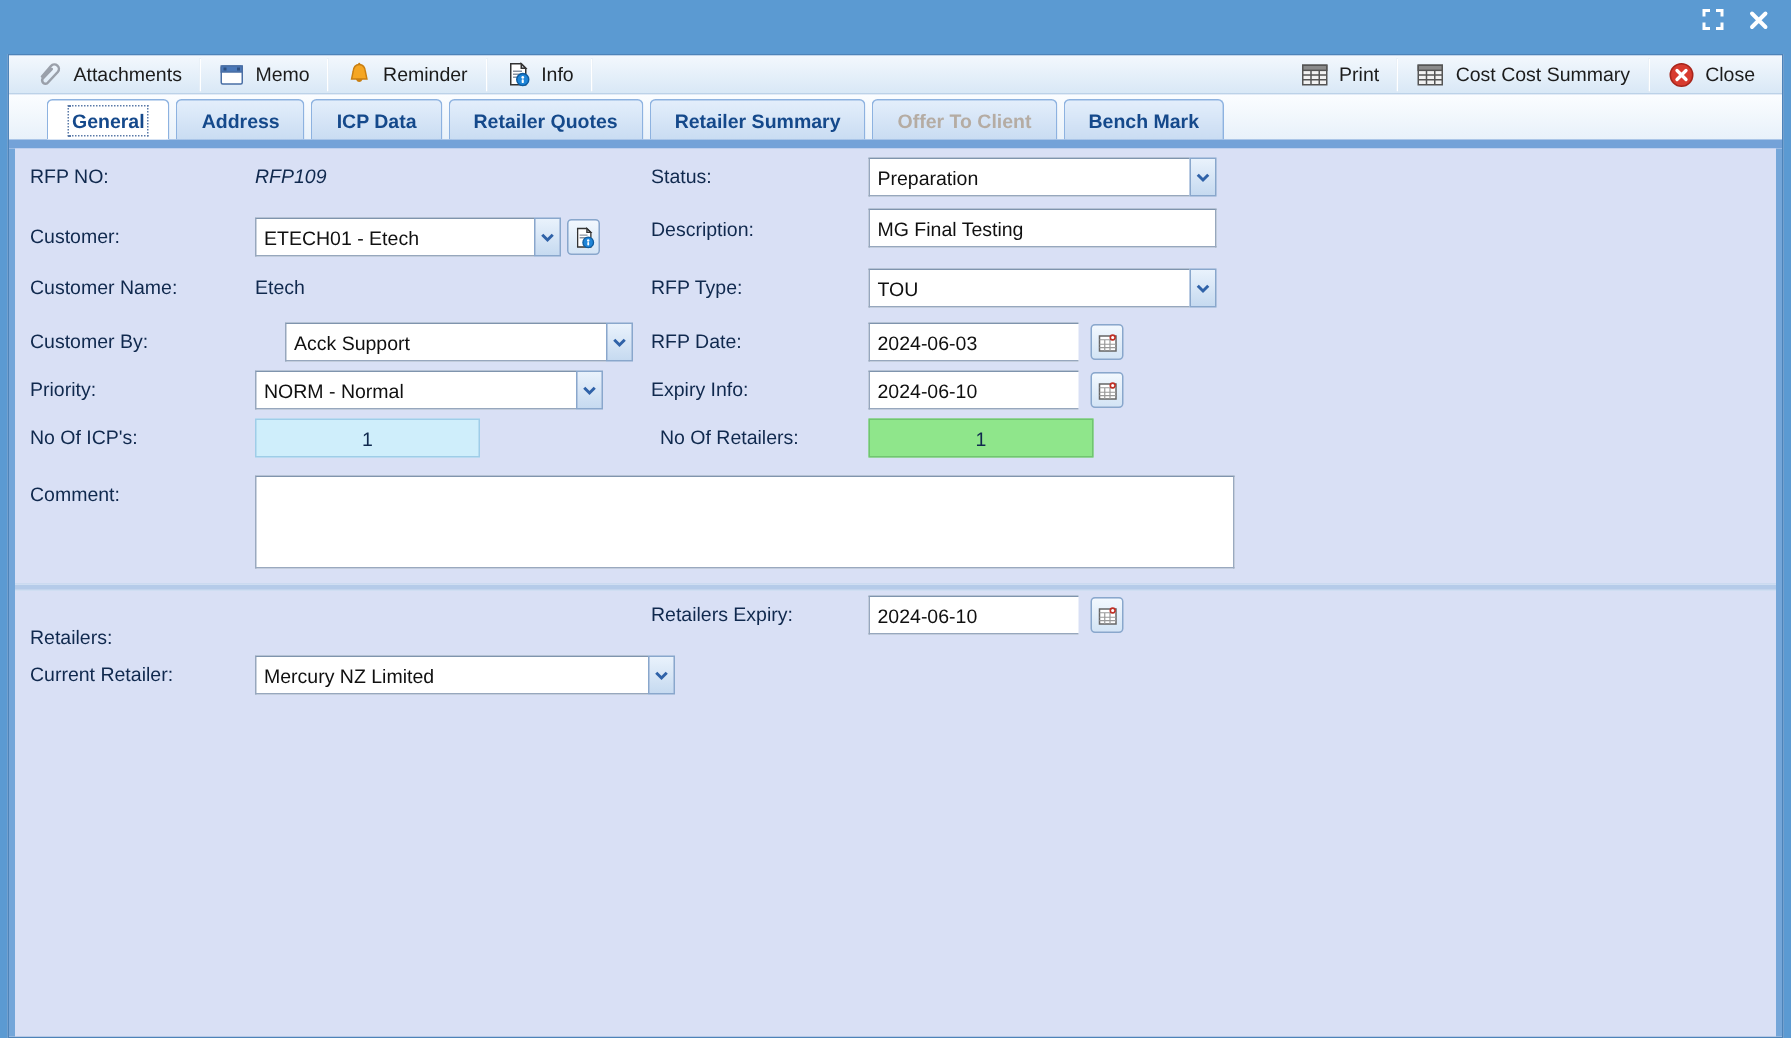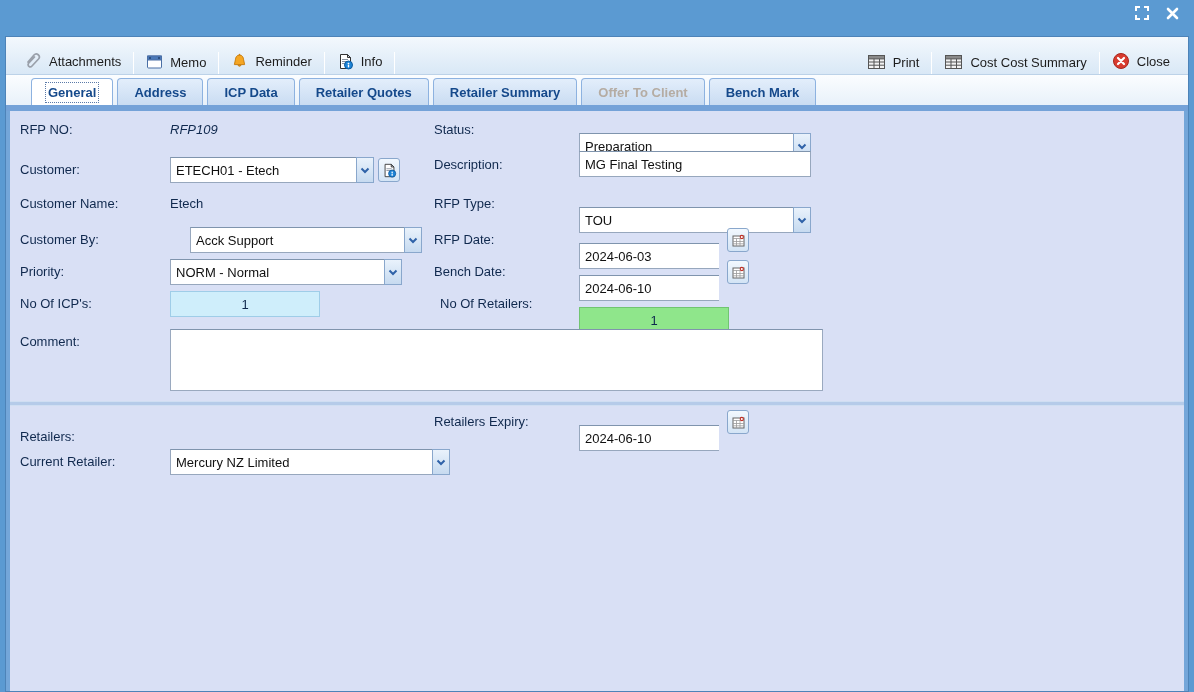--- a/index.html
+++ b/index.html
@@ -15,22 +15,22 @@
   .panel { position:absolute; left:5px; right:5px; top:36px; bottom:0;
            border:1px solid #4d83b8; background:#d9e0f5; display:flex; flex-direction:column; }
   .panel-header { height:23px; background:linear-gradient(#dcebfa,#c0d7ee);
                   border-bottom:1px solid #aac6e4; display:flex; align-items:center; padding:0 6px 0 13px; }
   .panel-title { font-weight:bold; color:#15498b; font-size:13px; }
   .panel-header-tools { margin-left:auto; display:flex; gap:3px; }
   .hdr-tool { width:20px; height:18px; border:1px solid #9db9d9; border-radius:3px;
               background:linear-gradient(#eef5fc,#cfe1f3); display:flex; align-items:center; justify-content:center; cursor:pointer; }
 
   
-  .toolbar { height:38px; background:linear-gradient(#f3f8fd,#d9e8f6);
-             border-bottom:1px solid #bcd2e8; display:flex; align-items:flex-end; padding:0 10px; }
+  .toolbar { height:26px; background:linear-gradient(#f3f8fd,#d9e8f6);
+             border-bottom:1px solid #bcd2e8; display:flex; align-items:center; padding:0 10px; }
   .tb-btn { display:flex; align-items:center; gap:7px; padding:4px 8px; border-radius:3px; cursor:pointer; color:#1c1c1c; }
   .tb-sep { width:1px; height:22px; background:#b9cfe6; border-right:1px solid #fff; margin:0 4px; }
   .tb-spacer { flex:1; }
 
   
   .tabstrip { height:30px; display:flex; align-items:flex-end; padding:0 25px; gap:4px;
               background:linear-gradient(#fbfdff,#e8f1fa); }
   .tab { height:27px; padding:0 16px; display:flex; align-items:center; justify-content:center;
          border:1px solid #8db2e0; border-bottom:none; border-radius:4px 4px 0 0;
          background:linear-gradient(#e3eefb,#c9dcf2); font-weight:bold; color:#15498b; cursor:pointer; }
@@ -38,21 +38,21 @@
   .tab.active .tab-label { outline:1px dotted #5b7aa8; outline-offset:2px; }
   .tab.disabled { color:#b5aca3; cursor:default; }
   .tab-underbar { height:6px; background:#74a2d8; }
 
   
   .content { flex:1; background:#d9e0f5; border-left:4px solid #74a6d9; border-right:4px solid #74a6d9;
              padding-top:6px; position:relative; overflow:hidden; }
   .frow { position:relative; }
   .lbl { position:absolute; color:#10294e; top:5px; white-space:nowrap; }
   .lbl1 { left:10px; } .lbl2 { left:424px; }
-  .ctl1 { position:absolute; left:160px; top:0; } .ctl2 { position:absolute; left:569px; top:16px; }
+  .ctl1 { position:absolute; left:160px; top:0; } .ctl2 { position:absolute; left:569px; top:0; }
   .static-val { color:#10294e; top:5px; position:absolute; }
 
   .tinput { height:26px; border:1px solid #97a7bd; border-top-color:#7f94ad; background:#fff;
             font-family:inherit; font-size:13px; padding:0 5px; color:#101010; }
   .combo { display:flex; align-items:stretch; height:26px; }
   .combo .tinput { height:26px; border-right:none; flex:1; min-width:0; }
   .trigger { width:18px; border:1px solid #89a7cc; background:linear-gradient(#e9f2fc,#c6daf0);
              display:flex; align-items:center; justify-content:center; cursor:pointer; }
   .sq-btn { width:22px; height:24px; margin-left:4px; margin-top:1px; border:1px solid #89a7cc; border-radius:3px;
             background:linear-gradient(#f2f8fe,#d3e4f5); display:flex; align-items:center; justify-content:center; cursor:pointer; }
@@ -264,21 +264,21 @@
     <div class="frow" style="height:32px;">
       <span class="lbl lbl1">Priority:</span>
       <div class="ctl1 combo" style="width:232px;">
         <input class="tinput" value="NORM - Normal" style="">
         <div class="trigger">
           <svg width="10" height="7" viewBox="0 0 10 7">
               <path d="M1.5 1.5 L5 5 L8.5 1.5" stroke="#2f62a8" stroke-width="2" fill="none"></path>
             </svg>
         </div>
       </div>
-      <span class="lbl lbl2">Bench Date:</span>
+      <span class="lbl lbl2">Expiry Info:</span>
       <div class="ctl2 combo" style="width:140px;">
         <input class="tinput" value="2024-06-10" style="">
       </div>
       <div class="sq-btn" style="position:absolute; left:713px; top:0;">
         <svg width="13" height="13" viewBox="0 0 13 13">
           <rect x="1" y="2" width="11" height="10" fill="#fff" stroke="#666"></rect>
           <path d="M1 4.5h11 M4.5 4.5v7.5 M8 4.5v7.5 M1 7.5h11 M1 9.8h11" stroke="#999" stroke-width="0.8"></path>
           <circle cx="9.8" cy="3" r="1.6" fill="#fff" stroke="#c03026" stroke-width="1.1"></circle>
         </svg>
       </div>

